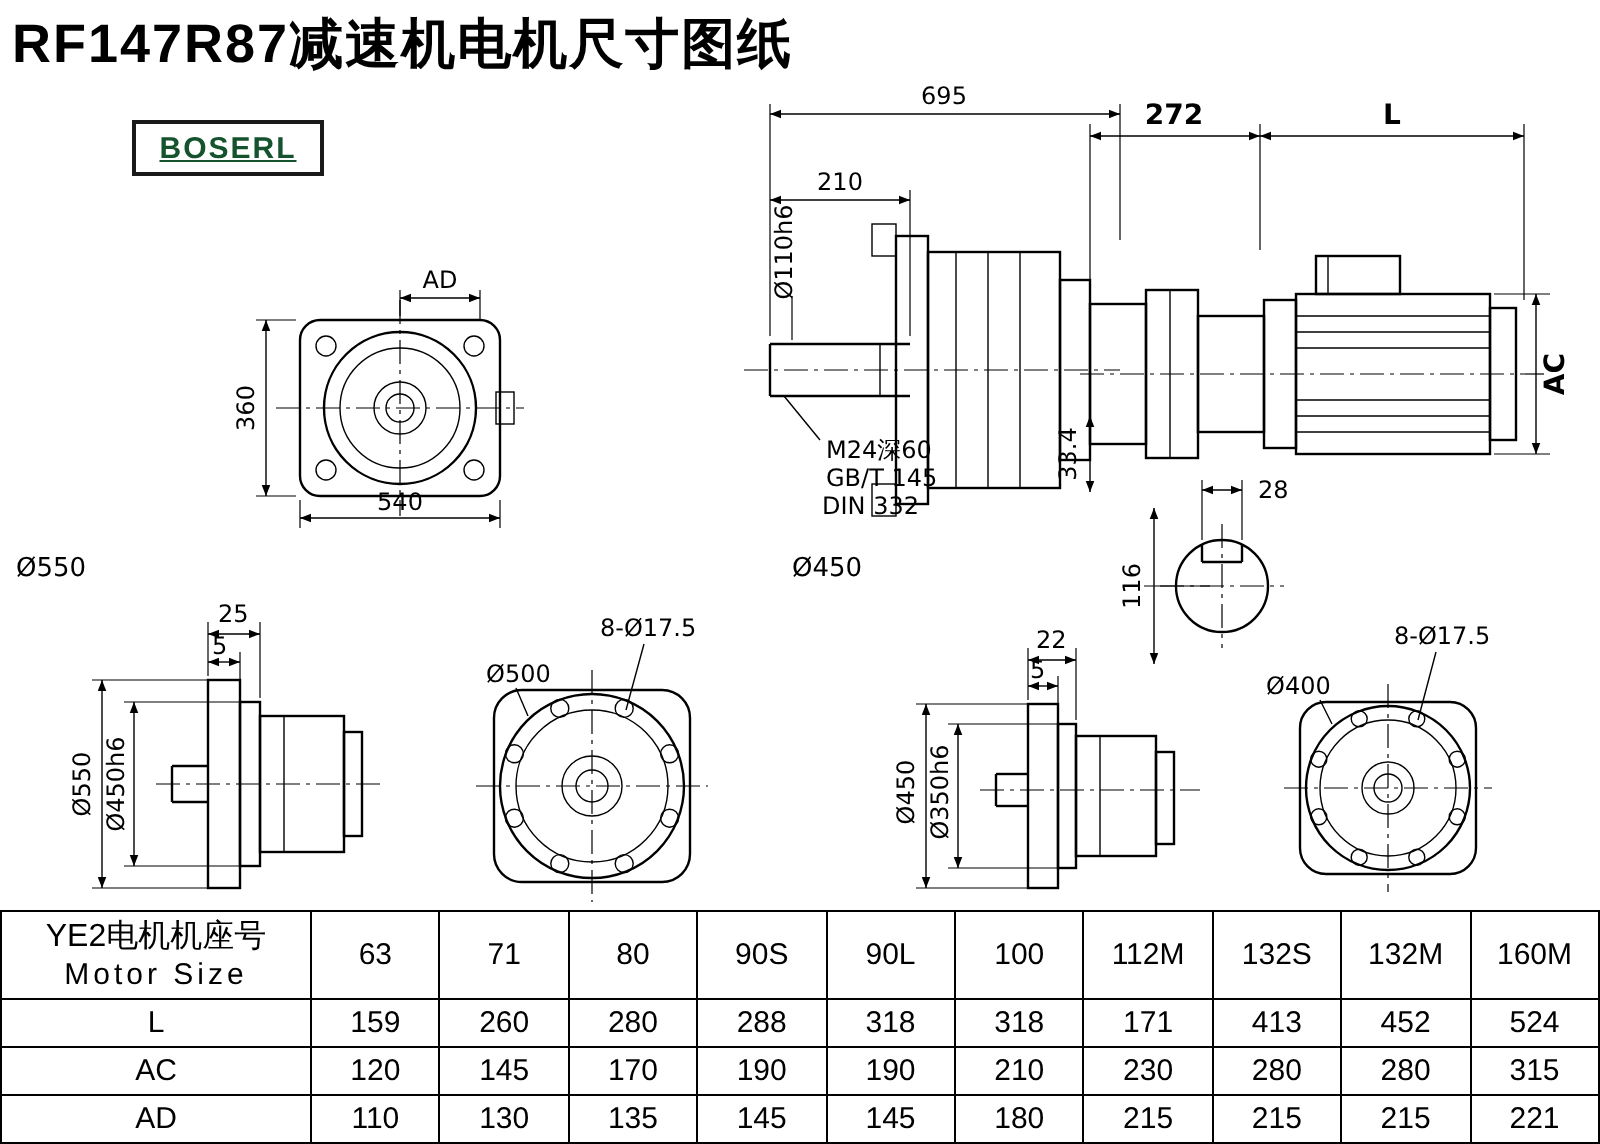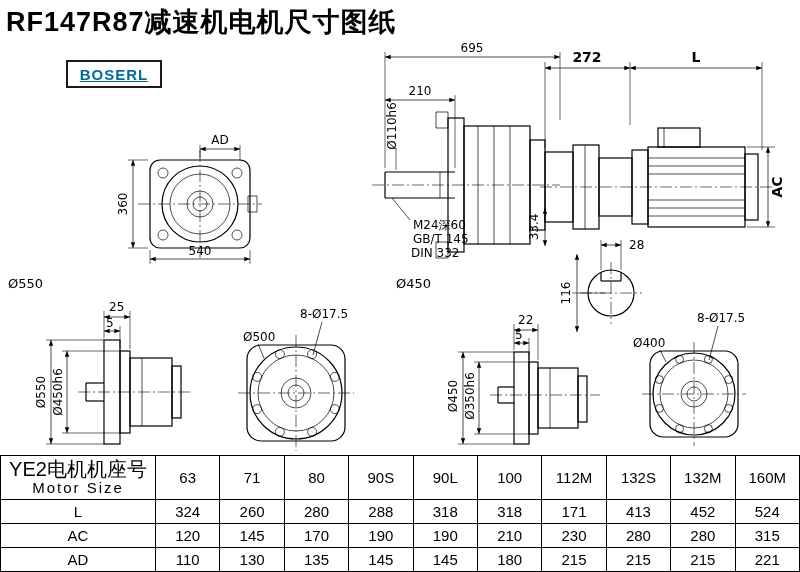--- a/index.html
+++ b/index.html
@@ -1,29 +1,29 @@
 <!DOCTYPE html>
 <html><head>
 <meta charset="utf-8">
 <style>
   html,body{margin:0;padding:0;background:#fff;}
   #stage{position:relative;width:800px;height:572px;background:#fff;overflow:hidden;
          font-family:"Liberation Sans","DejaVu Sans",sans-serif;color:#000;}
   #page-title{position:absolute;left:6px;top:4px;font-size:27px;font-weight:bold;letter-spacing:1px;}
   #brand-box{position:absolute;left:66px;top:60px;width:92px;height:24px;border:2px solid #1a1a1a;
              display:flex;align-items:center;justify-content:center;}
-  #brand-box span{color:#0369a1;font-size:15px;font-weight:bold;text-decoration:underline;letter-spacing:1px;text-align:right;}
+  #brand-box span{color:#14532d;font-size:15px;font-weight:bold;text-decoration:underline;letter-spacing:1px;text-align:right;}
   #drawing{position:absolute;left:0;top:0;}
   
   .dim-table{position:absolute;left:0;top:455px;width:800px;border-collapse:collapse;table-layout:fixed;}
   .dim-table th,.dim-table td{border:1px solid #000;text-align:center;padding:0;font-weight:normal;
                               font-size:15px;overflow:hidden;white-space:nowrap;}
   .dim-table tr.hdr{height:44px;}
   .dim-table tr.data{height:24px;}
-  .hdr-cn{font-size:20px;line-height:20px;}
+  .hdr-cn{font-size:16px;line-height:20px;}
   .hdr-en{font-size:15px;line-height:18px;letter-spacing:2px;}
   .rowlabel{font-size:16px;}
   
   .ol{fill:none;stroke:#000;stroke-width:1.2;}
   .th{fill:none;stroke:#000;stroke-width:0.7;}
   .cl{fill:none;stroke:#000;stroke-width:0.6;stroke-dasharray:12 3 2 3;}
   .dim{fill:none;stroke:#000;stroke-width:0.7;marker-start:url(#ae);marker-end:url(#ae);}
   .ext{fill:none;stroke:#000;stroke-width:0.6;}
   #drawing text{fill:#000;font-family:"DejaVu Sans",sans-serif;font-size:12px;}
   #drawing text.lbl{font-size:13px;}
@@ -319,21 +319,21 @@
       <th>90S</th>
       <th>90L</th>
       <th>100</th>
       <th>112M</th>
       <th>132S</th>
       <th>132M</th>
       <th>160M</th>
     </tr>
     <tr class="data">
       <td class="rowlabel">L</td>
-      <td>324</td>
+      <td>159</td>
       <td>260</td>
       <td>280</td>
       <td>288</td>
       <td>318</td>
       <td>318</td>
       <td>171</td>
       <td>413</td>
       <td>452</td>
       <td>524</td>
     </tr>

